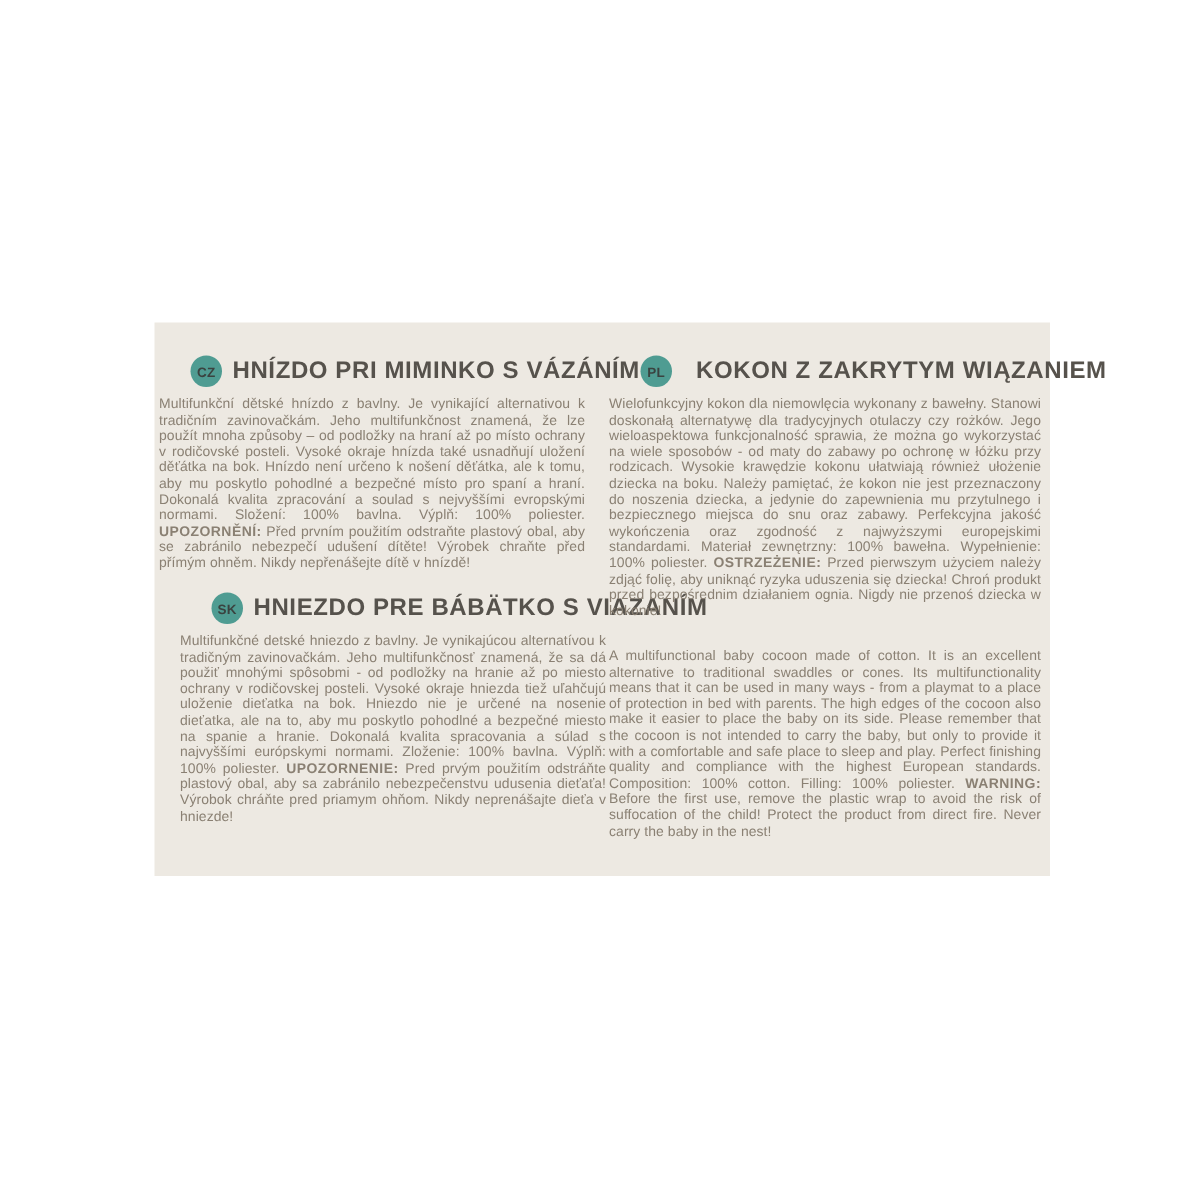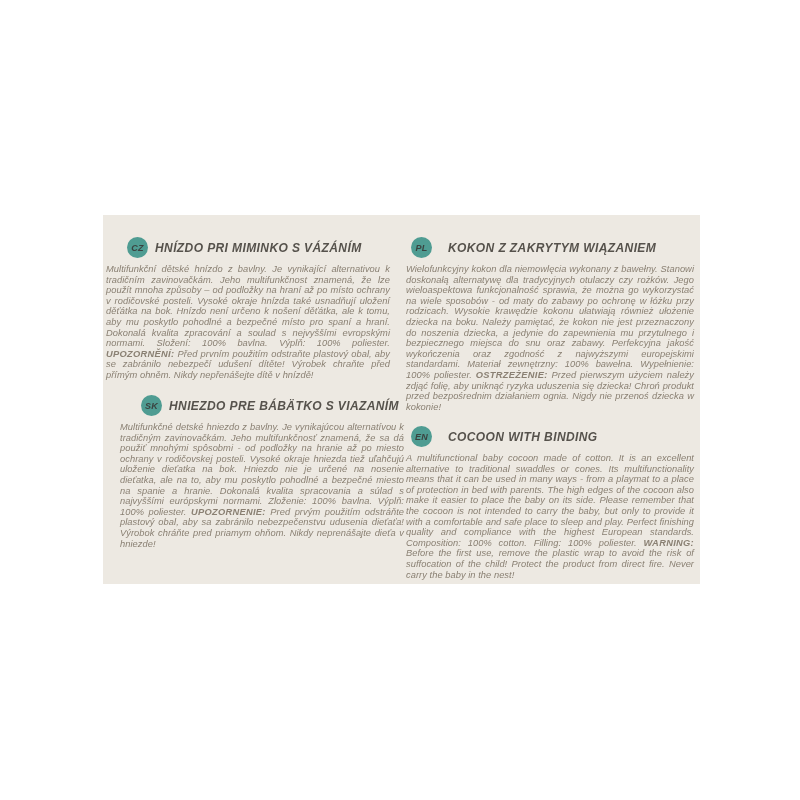--- a/index.html
+++ b/index.html
@@ -7,21 +7,20 @@
     padding: 0;
     background: #ffffff;
     font-family: "Liberation Sans", sans-serif;
   }
   .canvas {
     position: relative;
     width: 800px;
     height: 800px;
     background: #ffffff;
     overflow: hidden;
-    font-style: italic;
   }
   .card {
     position: absolute;
     left: 103px;
     top: 215px;
     width: 597px;
     height: 369px;
     background: #EDE9E2;
   }
   .section {
@@ -31,39 +30,39 @@
   .sec-sk { left: 17px;   top: 180px; width: 284px; }
   .sec-pl { left: 303px; top: 22px;  width: 288px; }
   .sec-en { left: 303px; top: 211px; width: 288px; }
 
   .sec-header {
     display: flex;
     align-items: center;
     gap: 7px;
   }
   .indent-left  .sec-header { margin-left: 21px; }
-  .indent-right .sec-header { margin-left: 5px; gap: 16px; }
+  .indent-right .sec-header { margin-left: 21px; gap: 16px; }
 
   .badge {
     flex: 0 0 auto;
     width: 21px;
     height: 21px;
     border-radius: 50%;
     background: #4F9C92;
     color: #3A4340;
     font-size: 9px;
     font-weight: bold;
     display: flex;
     align-items: center;
     justify-content: center;
     letter-spacing: 0.2px;
   }
   .heading {
     color: #56524C;
-    font-size: 12px;
+    font-size: 16px;
     font-weight: bold;
     letter-spacing: 0.4px;
     text-transform: uppercase;
     white-space: nowrap;
   }
   .body-text {
     margin-top: 6px;
     color: #8A8073;
     font-size: 9.3px;
     line-height: 10.6px;
@@ -99,21 +98,17 @@
 
     <div class="section sec-pl indent-right">
       <div class="sec-header">
         <span class="badge">PL</span>
         <span class="heading">KOKON Z ZAKRYTYM WIĄZANIEM</span>
       </div>
       <p class="body-text"><span>Wielofunkcyjny kokon dla niemowlęcia wykonany z bawełny. Stanowi doskonałą alternatywę dla tradycyjnych otulaczy czy rożków. Jego wieloaspektowa funkcjonalność sprawia, że można go wykorzystać na wiele sposobów - od maty do zabawy po ochronę w łóżku przy rodzicach. Wysokie krawędzie kokonu ułatwiają również ułożenie dziecka na boku. Należy pamiętać, że kokon nie jest przeznaczony do noszenia dziecka, a jedynie do zapewnienia mu przytulnego i bezpiecznego miejsca do snu oraz zabawy. Perfekcyjna jakość wykończenia oraz zgodność z najwyższymi europejskimi standardami. Materiał zewnętrzny: 100% bawełna. Wypełnienie: 100% poliester. </span><span class="warning-label">OSTRZEŻENIE:</span><span> Przed pierwszym użyciem należy zdjąć folię, aby uniknąć ryzyka uduszenia się dziecka! Chroń produkt przed bezpośrednim działaniem ognia. Nigdy nie przenoś dziecka w kokonie!</span></p>
     </div>
 
     <div class="section sec-en indent-right">
-      <div class="sec-header">
-        <span class="badge">EN</span>
-        <span class="heading">COCOON WITH BINDING</span>
-      </div>
       <p class="body-text"><span>A multifunctional baby cocoon made of cotton. It is an excellent alternative to traditional swaddles or cones. Its multifunctionality means that it can be used in many ways - from a playmat to a place of protection in bed with parents. The high edges of the cocoon also make it easier to place the baby on its side. Please remember that the cocoon is not intended to carry the baby, but only to provide it with a comfortable and safe place to sleep and play. Perfect finishing quality and compliance with the highest European standards. Composition: 100% cotton. Filling: 100% poliester. </span><span class="warning-label">WARNING:</span><span> Before the first use, remove the plastic wrap to avoid the risk of suffocation of the child! Protect the product from direct fire. Never carry the baby in the nest!</span></p>
     </div>
 
   </div>
 </div>
 
 </body></html>

